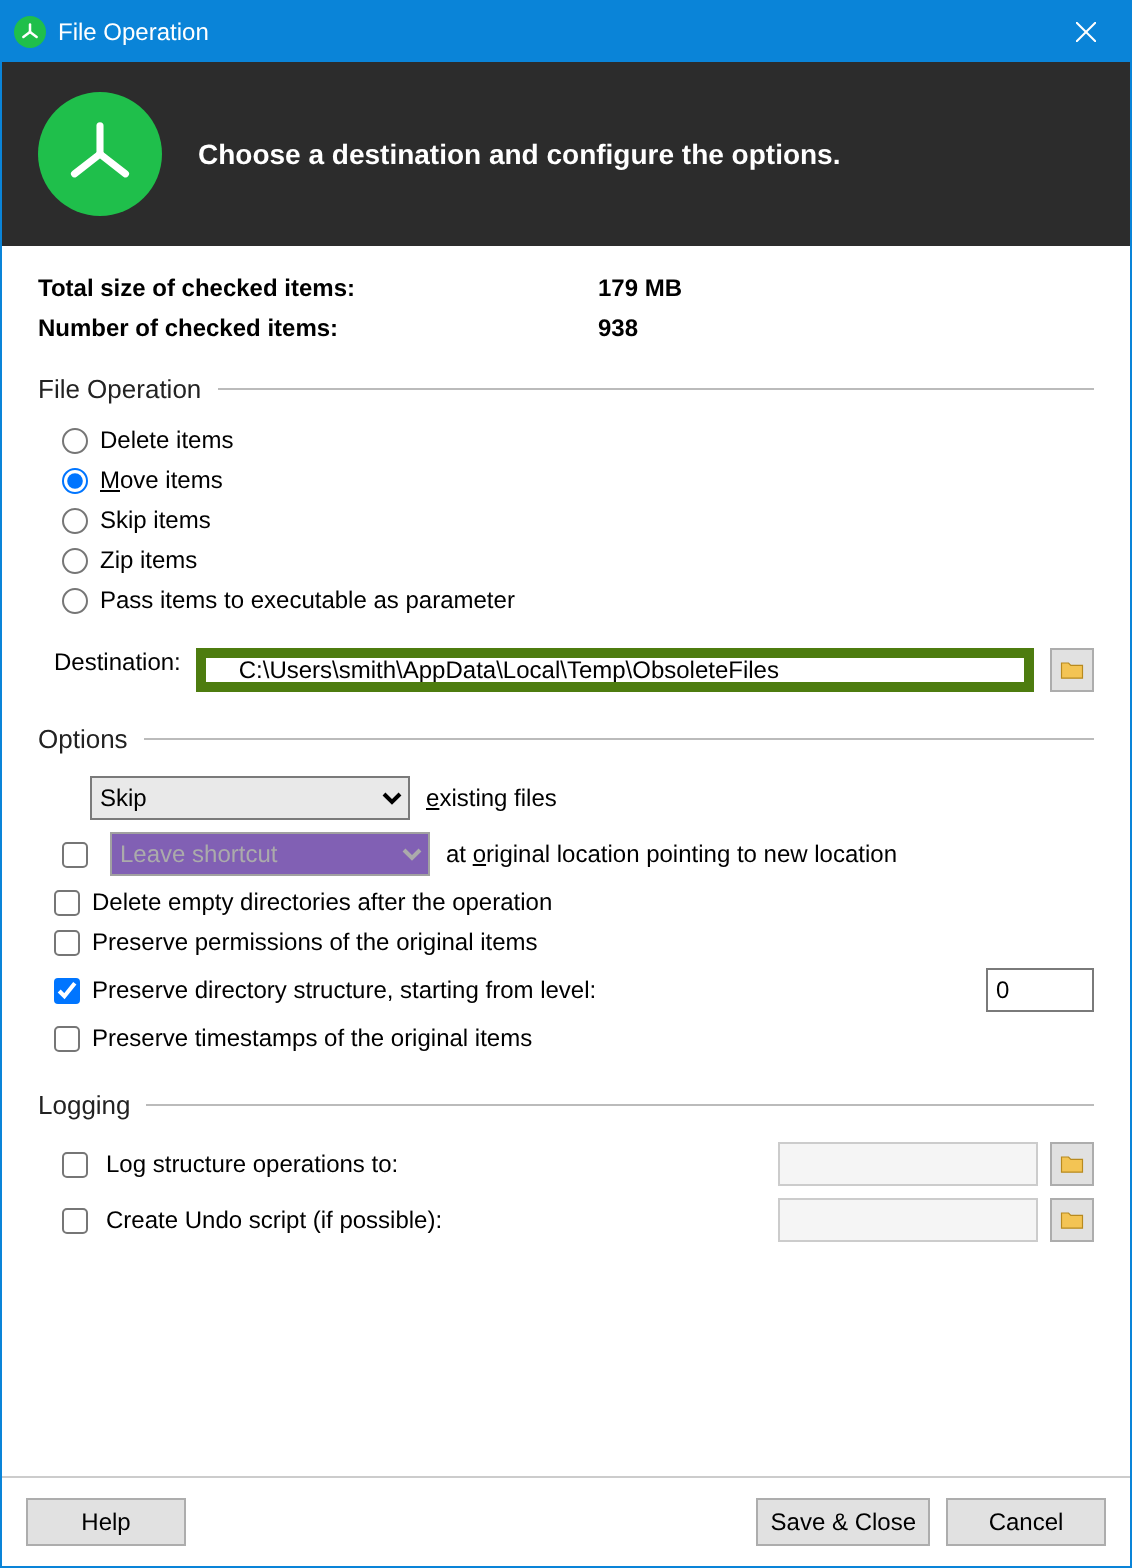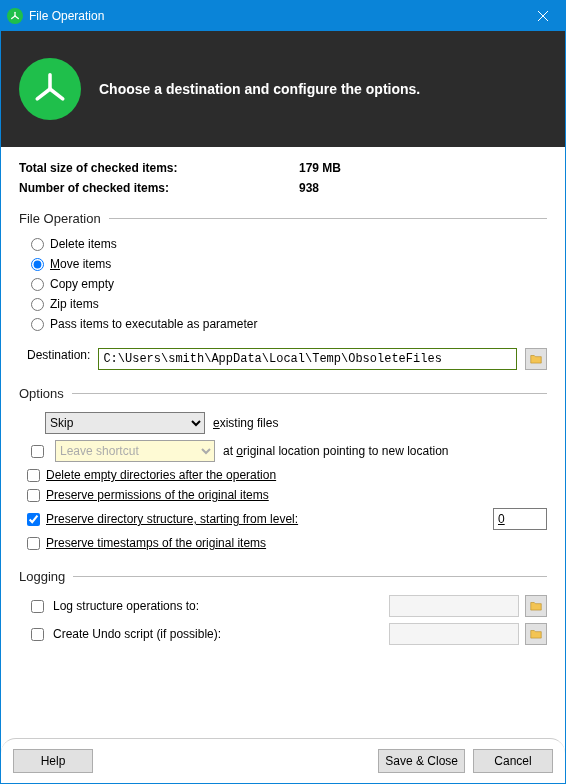--- a/index.html
+++ b/index.html
@@ -33,21 +33,21 @@
   .titlebar .app-icon svg { width:10px;height:10px; }
   .titlebar .title { flex:1; font-size:12px; }
   .titlebar .close {
     width:45px; height:30px;
     display:flex;align-items:center;justify-content:center;
     font-size:14px; cursor:pointer;
   }
   .banner {
     background:#2c2c2c;
     color:#fff;
-    height:116px;
+    height:92px;
     display:flex;
     align-items:center;
     padding:0 18px;
     gap:18px;
   }
   .banner .big-icon {
     width:62px;height:62px;border-radius:50%;
     background:#1fbf4b;
     display:flex;align-items:center;justify-content:center;
   }
@@ -65,62 +65,62 @@
   .group-header {
     display:flex; align-items:center; gap:8px;
     font-size:13px; color:#222; margin-bottom:8px;
   }
   .group-header .line { flex:1; height:1px; background:#bbb; }
   .radio-row, .check-row {
     display:flex; align-items:center; gap:6px;
     padding:3px 0 3px 12px;
   }
   .radio-row input, .check-row input { margin:0; }
-  .check-row { padding-left:8px;text-decoration:underline; }
+  .check-row { padding-left:8px; }
   .dest-row {
     display:flex; gap:8px;
     margin-top:14px; padding-left:8px;
   }
   .dest-row input[type=text] {
-    flex:1; height:22px; border:1px solid #4d7c0f;
-    padding:0 4px; font-size:12px; font-family:Liberation Mono, monospace;
+    flex:1; height:22px; border:5px solid #4d7c0f;
+    padding:0 16px; font-size:12px; font-family:Liberation Sans, sans-serif;
   }
   .folder-btn {
     width:22px; height:22px; border:1px solid #adadad;
     background:#e1e1e1; display:flex;align-items:center;justify-content:center;
     cursor:pointer;
   }
   .folder-btn svg { width:14px;height:14px; }
   .opt-row {
     display:flex; align-items:center; gap:8px;
     padding:3px 0 3px 8px;
   }
   select {
     width:160px; height:22px;
     border:1px solid #7a7a7a; background:#e9e9e9;
     font-family:inherit; font-size:12px;
   }
-  select:disabled { color:#888; background:#fef9c3; }
+  select:disabled { color:#888; background:#4c1d95; }
   .num-input {
     width:54px; height:22px; border:1px solid #7a7a7a;
     padding:0 4px; font-size:12px; font-family:inherit;
   }
   .log-input {
     width:130px; height:22px; border:1px solid #ccc;
     background:#f5f5f5;
   }
   .log-row {
     display:flex; align-items:center; gap:6px;
     padding:3px 0 3px 8px;
   }
   .log-row .spacer { flex:1; }
   .footer {
     border-top:1px solid #ccc;
     padding:10px 12px;
-    display:flex; gap:8px; align-items:center;border-radius:15px;
+    display:flex; gap:8px; align-items:center;
   }
   .footer .spacer { flex:1; }
   .btn {
     min-width:80px; height:24px;
     border:1px solid #adadad; background:#e1e1e1;
     font-family:inherit; font-size:12px;
     cursor:pointer;
   }
   .btn.default { border:2px solid #0078d7; }
   u { text-decoration:underline; }
@@ -179,21 +179,21 @@
     <label class="radio-row">
       <input type="radio" name="fop" style="">
       <span>Delete items</span>
     </label>
     <label class="radio-row">
       <input type="radio" name="fop" checked="" style="">
       <span><u>M</u>ove items</span>
     </label>
     <label class="radio-row">
       <input type="radio" name="fop" style="">
-      <span>Copy empty</span>
+      <span>Skip items</span>
     </label>
     <label class="radio-row">
       <input type="radio" name="fop" style="">
       <span>Zip items</span>
     </label>
     <label class="radio-row">
       <input type="radio" name="fop" style="">
       <span>Pass items to executable as parameter</span>
     </label>
 

